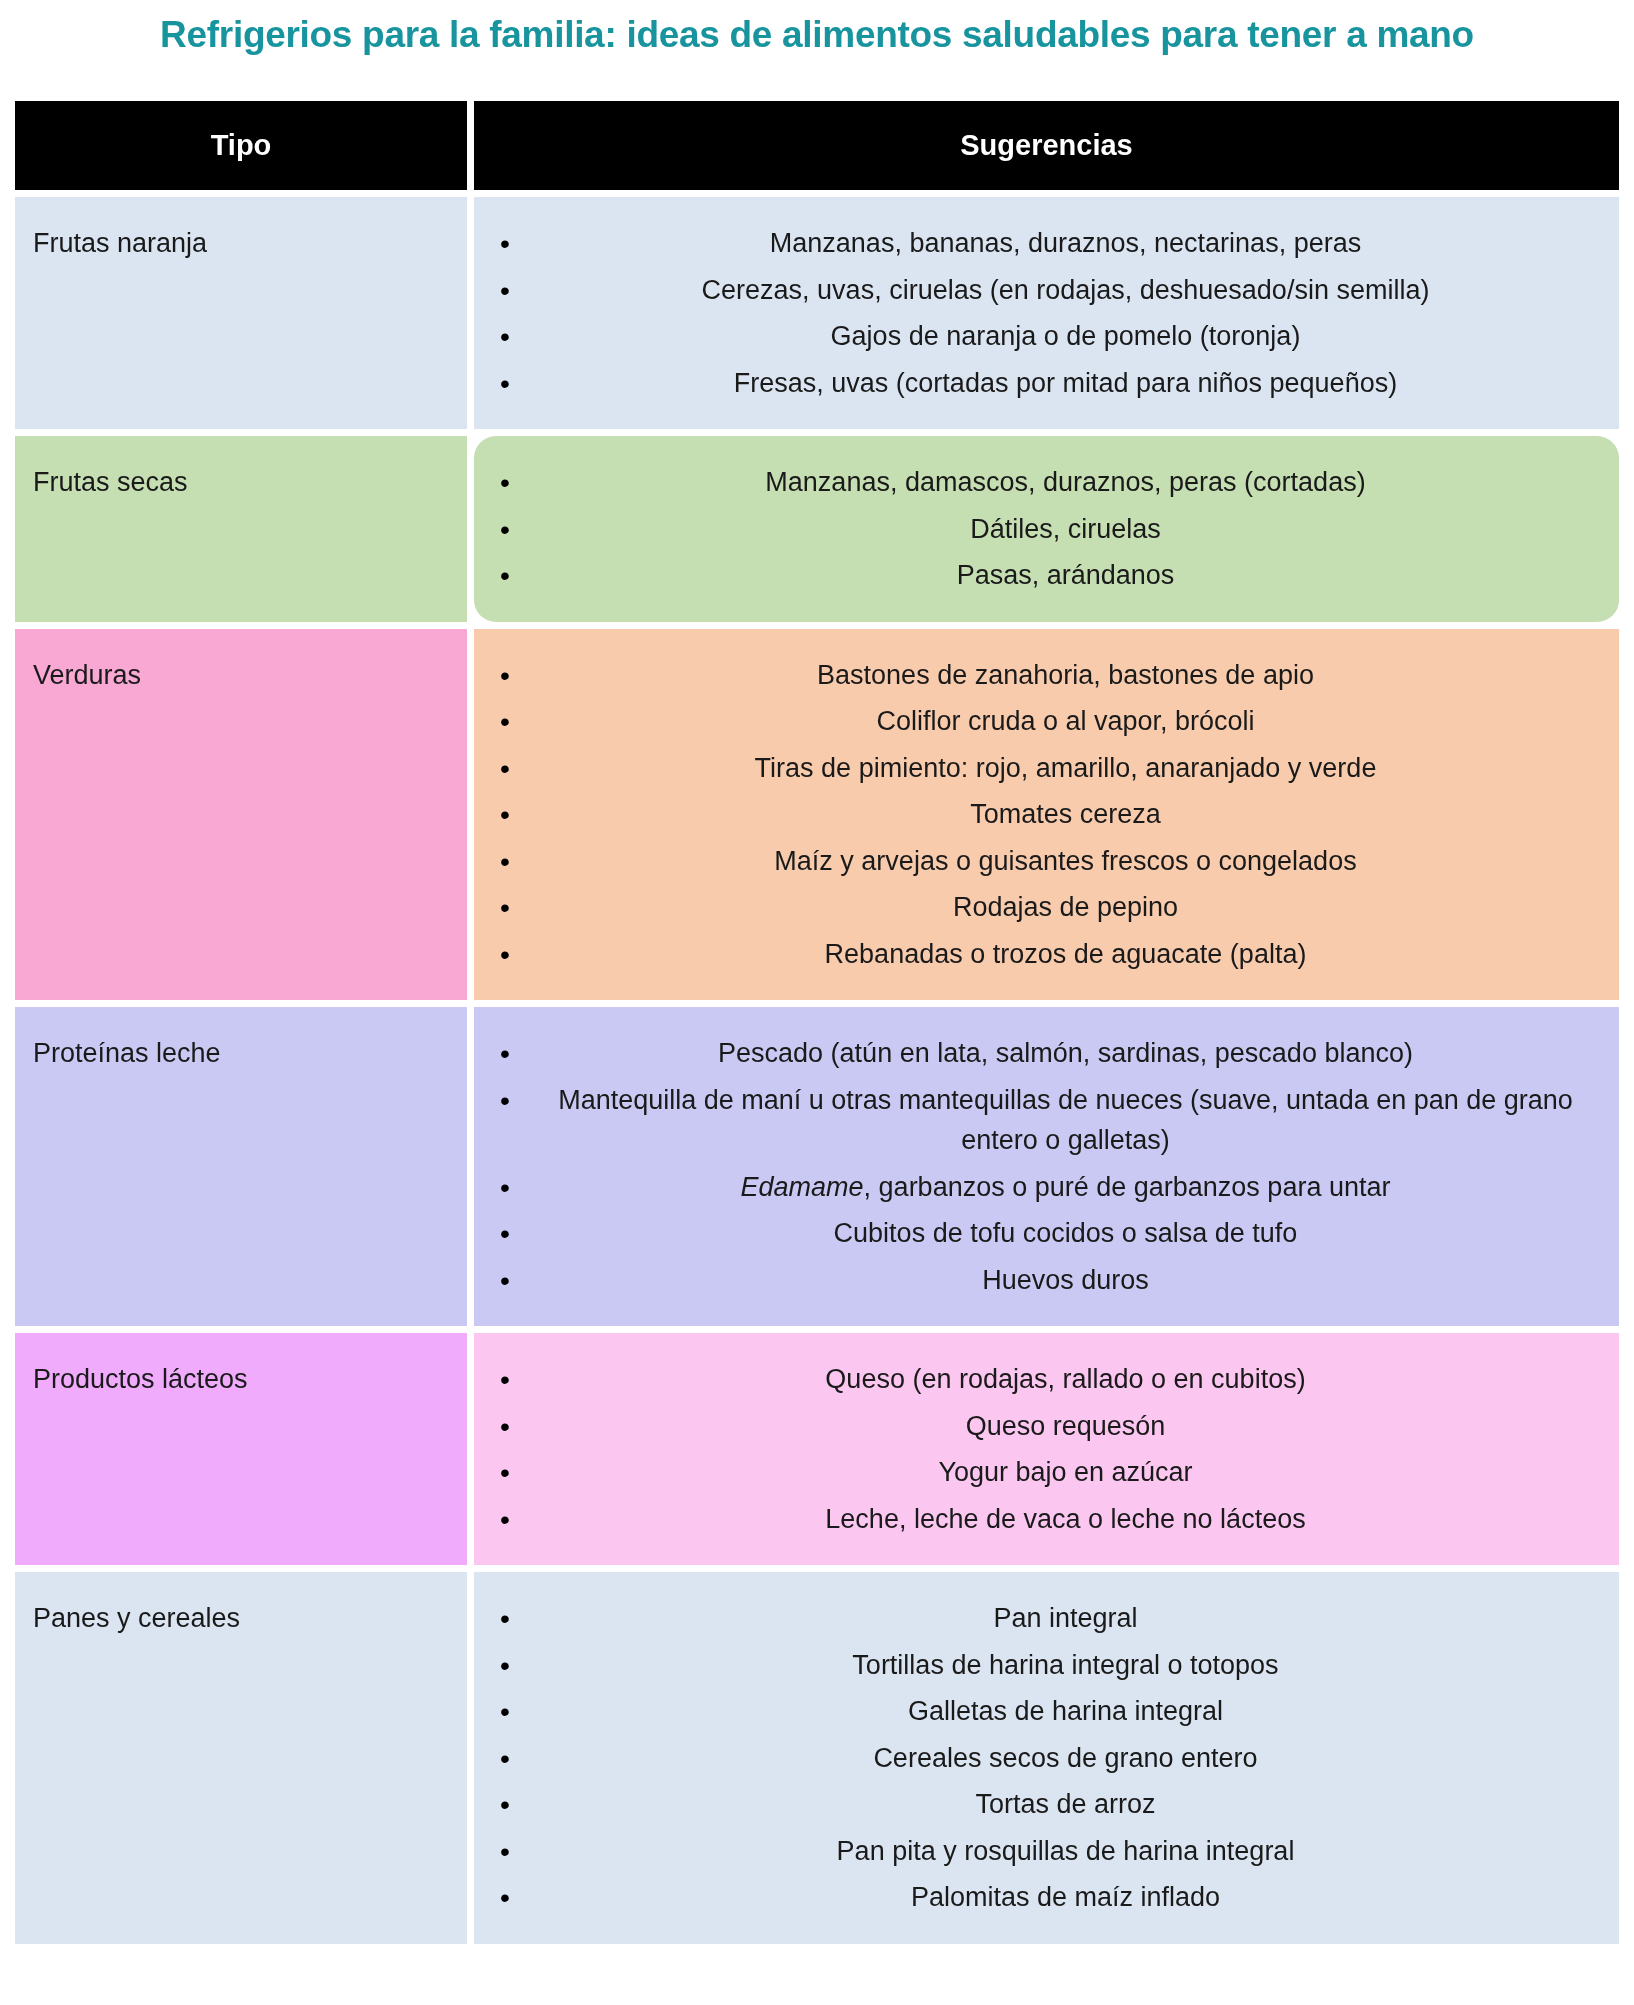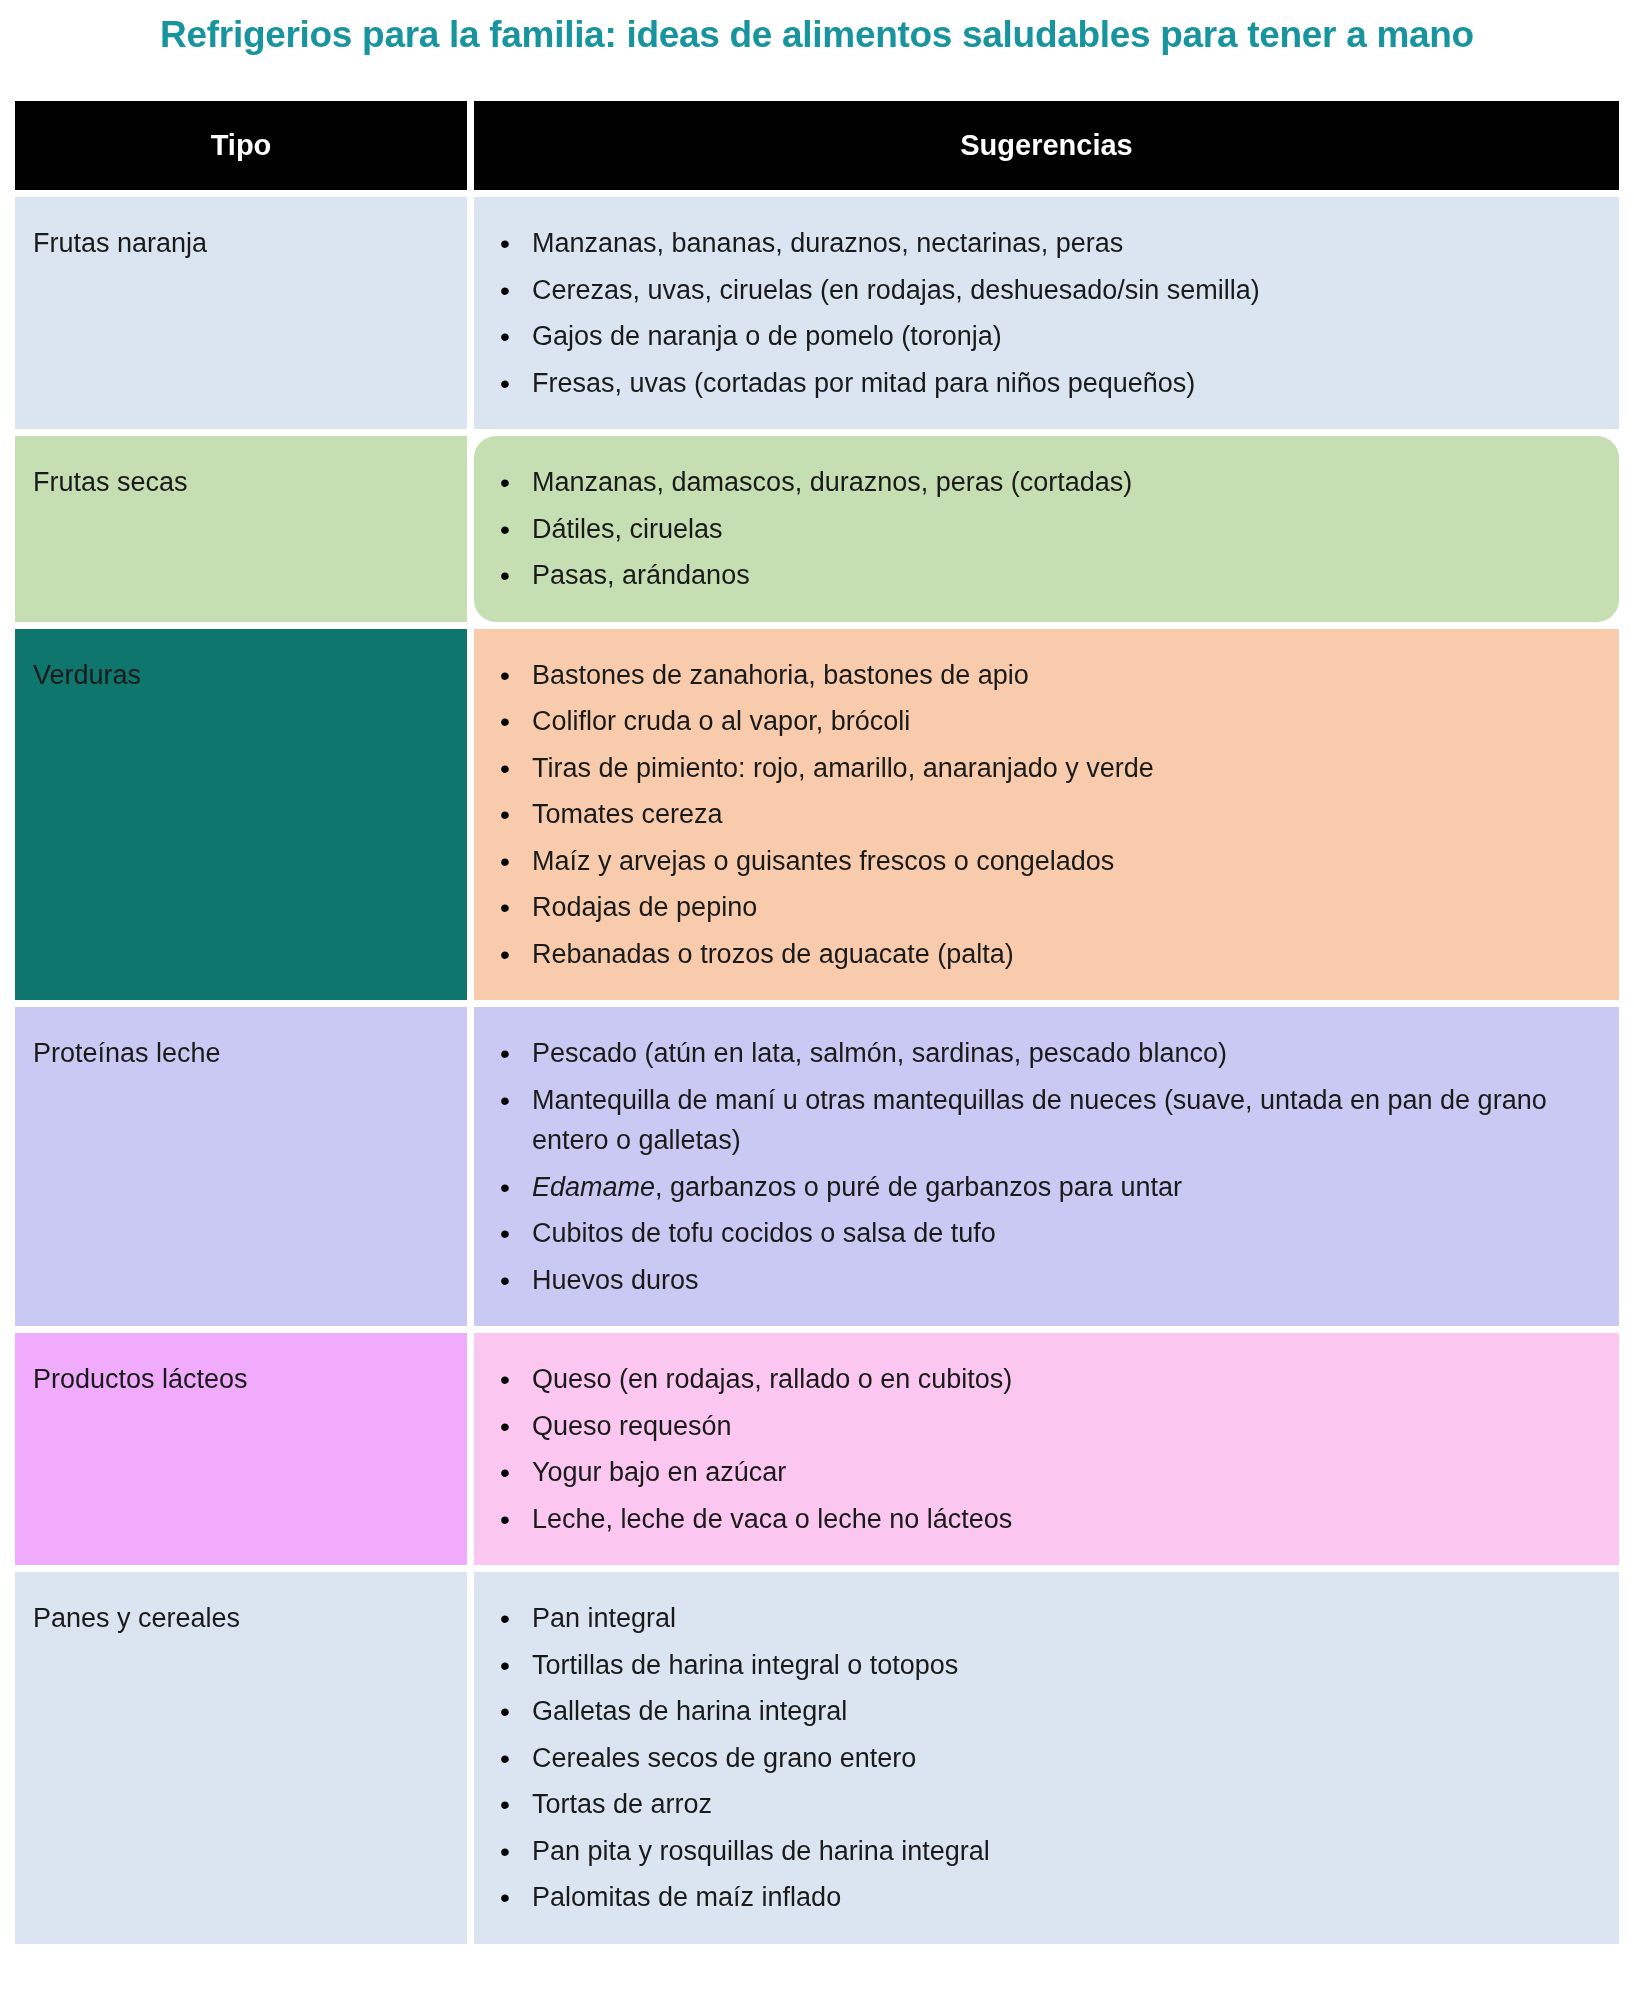--- a/index.html
+++ b/index.html
@@ -49,20 +49,21 @@
   }
   ul.sug-list {
     margin: 0;
     padding: 0;
     list-style: none;
   }
   ul.sug-list li {
     position: relative;
     padding-left: 58px;
     margin: 0;
+    text-align: center;
   }
   ul.sug-list li + li { margin-top: 6px; }
   ul.sug-list li::before {
     content: "\2022";
     position: absolute;
     left: 26px;
     top: -1px;
     font-size: 1.05em;
     color: #000000;
   }
@@ -100,21 +101,21 @@
         <td class="type-cell" style="background: rgb(197, 222, 178);">Frutas secas</td>
         <td class="items-cell" style="background: rgb(197, 222, 178); border-radius: 22px;">
           <ul class="sug-list">
             <li>Manzanas, damascos, duraznos, peras (cortadas)</li>
             <li>Dátiles, ciruelas</li>
             <li>Pasas, arándanos</li>
           </ul>
         </td>
       </tr>
       <tr>
-        <td class="type-cell" style="background: #0f766e;">Verduras</td>
+        <td class="type-cell" style="background: #f9a8d4;">Verduras</td>
         <td class="items-cell" style="background: rgb(248, 203, 173);">
           <ul class="sug-list">
             <li>Bastones de zanahoria, bastones de apio</li>
             <li>Coliflor cruda o al vapor, brócoli</li>
             <li>Tiras de pimiento: rojo, amarillo, anaranjado y verde</li>
             <li>Tomates cereza</li>
             <li>Maíz y arvejas o guisantes frescos o congelados</li>
             <li>Rodajas de pepino</li>
             <li>Rebanadas o trozos de aguacate (palta)</li>
           </ul>

